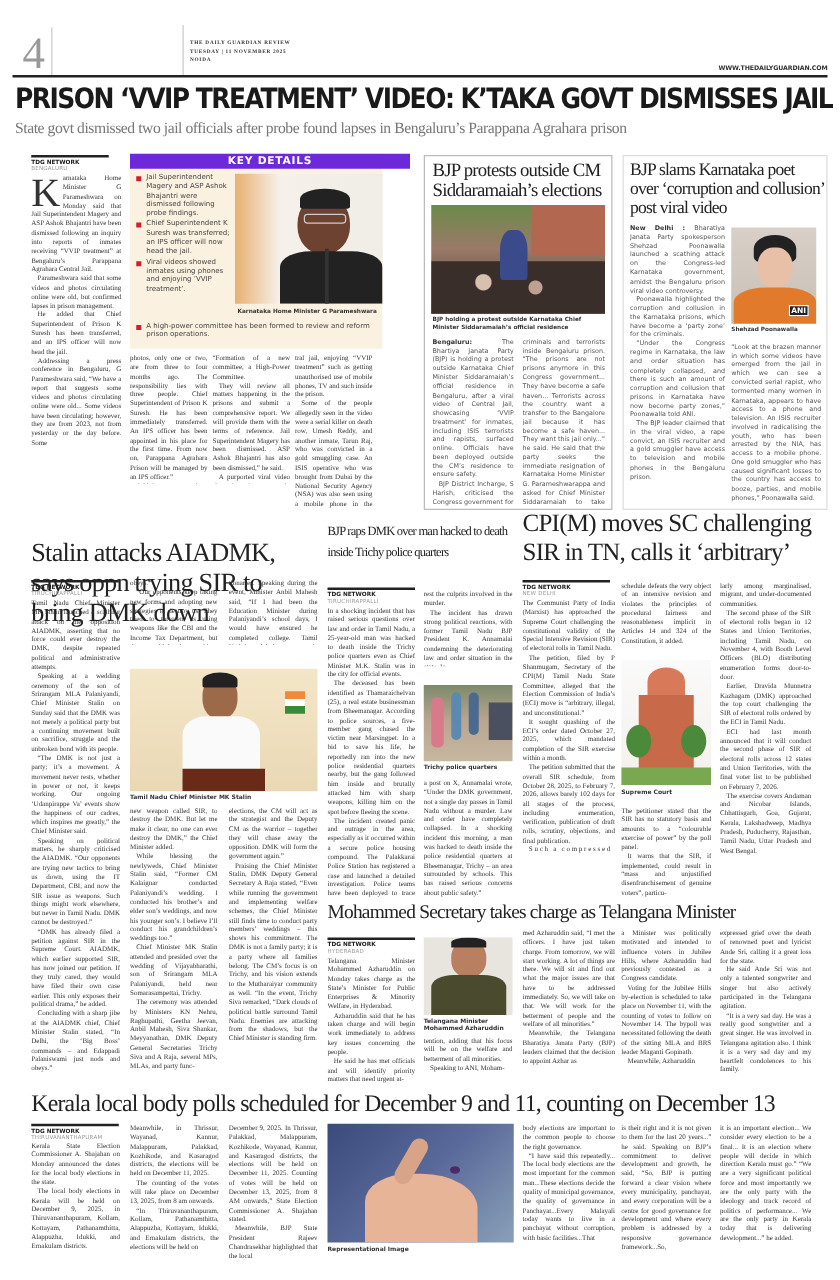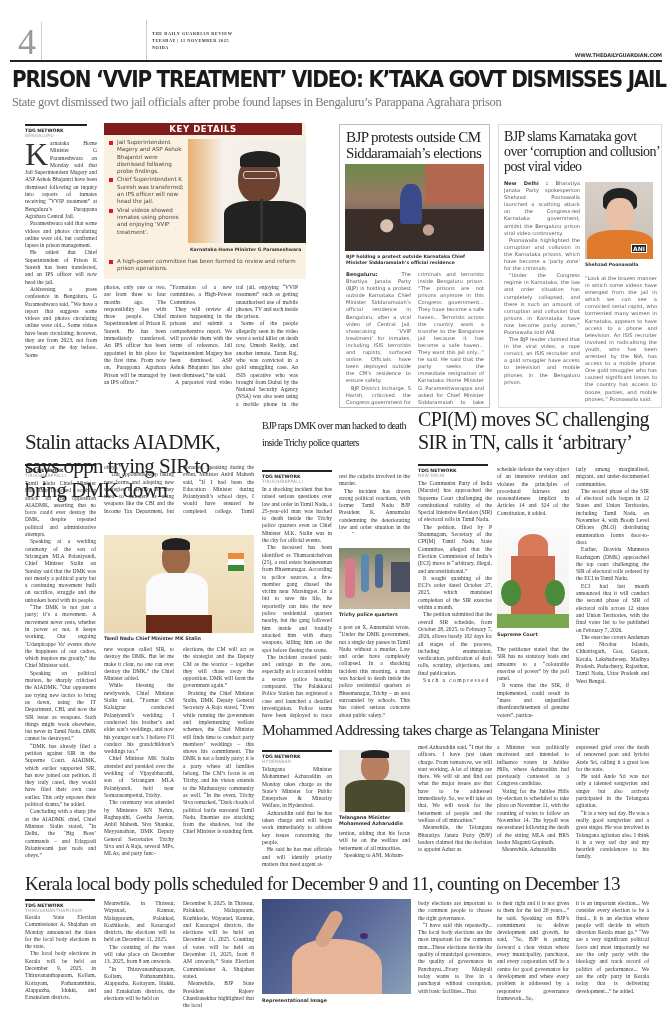--- a/index.html
+++ b/index.html
@@ -43,21 +43,21 @@
   <span class="p">BENGALURU</span>
 </div>
 <div class="col" style="left:25px;top:140px;width:72px;height:246px">
   <p><span class="dropcap">K</span><span>arnataka Home Minister G Parameshwara on Monday said that Jail Superintendent Magery and ASP Ashok Bhajantri have been dismissed following an inquiry into reports of inmates receiving “VVIP treatment” at Bengaluru’s Parappana Agrahara Central Jail.</span></p>
   <p>Parameshwara said that some videos and photos circulating online were old, but confirmed lapses in prison management.</p>
   <p>He added that Chief Superintendent of Prison K Suresh has been transferred, and an IPS officer will now head the jail.</p>
   <p>Addressing a press conference in Bengaluru, G Parameshwara said, “We have a report that suggests some videos and photos circulating online were old... Some videos have been circulating; however, they are from 2023, not from yesterday or the day before. Some</p>
 </div>
 
 <div class="abs" style="left:104px;top:123px;width:202px;height:156px;background:#fbf1e1">
-  <div class="abs sans" style="left:0;top:0;width:198px;height:12px;background:#7f1d1d;color:#fff;font-size:8.5px;font-weight:bold;text-align:center;line-height:12px;letter-spacing:.6px">KEY DETAILS</div>
+  <div class="abs sans" style="left:0;top:0;width:224px;height:12px;background:#6d28d9;color:#fff;font-size:8.5px;font-weight:bold;text-align:center;line-height:12px;letter-spacing:.6px">KEY DETAILS</div>
   <div class="abs sans" style="left:4px;top:16px;width:78px;font-size:5.6px;line-height:7.3px;color:#444">
     <div class="kd-li">Jail Superintendent Magery and ASP Ashok Bhajantri were dismissed following probe findings.</div>
     <div class="kd-li">Chief Superintendent K Suresh was transferred; an IPS officer will now head the jail.</div>
     <div class="kd-li">Viral videos showed inmates using phones and enjoying ‘VVIP treatment’.</div>
   </div>
   <div class="abs sans" style="left:4px;top:135px;width:196px;font-size:5.6px;line-height:7.3px;color:#444">
     <div class="kd-li">A high-power committee has been formed to review and reform prison operations.</div>
   </div>
   <div class="photo" style="left:84px;top:16px;width:118px;height:104px;background:linear-gradient(90deg,#e8b070 0%,#f5f1ea 30%,#f0ece6 100%)">
     <div class="abs" style="left:50px;top:16px;width:42px;height:48px;border-radius:50% 50% 45% 45%;background:#6e4230"></div>
@@ -94,21 +94,21 @@
   <div class="col sans" style="left:6px;top:146px;width:65px;height:135px;font-size:5.1px;line-height:7.1px;color:#555">
     <p><b style="color:#333">Bengaluru:</b> <span>The Bhartiya Janata Party (BJP) is holding a protest outside Karnataka Chief Minister Siddaramaiah’s official residence in Bengaluru, after a viral video of Central Jail, showcasing ‘VVIP treatment’ for inmates, including ISIS terrorists and rapists, surfaced online. Officials have been deployed outside the CM’s residence to ensure safety.</span></p>
     <p>BJP District Incharge, S Harish, criticised the Congress government for creating a safe haven for notorious</p>
   </div>
   <div class="col sans" style="left:78px;top:146px;width:66px;height:135px;font-size:5.1px;line-height:7.1px;color:#555">
     <p>criminals and terrorists inside Bengaluru prison. “The prisons are not prisons anymore in this Congress government... They have become a safe haven... Terrorists across the country want a transfer to the Bangalore jail because it has become a safe haven... They want this jail only...” he said. He said that the party seeks the immediate resignation of Karnataka Home Minister G. Parameshwarappa and asked for Chief Minister Siddaramaiah to take moral responsibility for the incident.</p>
   </div>
 </div>
 
 <div class="box" style="left:498px;top:124px;width:164px;height:284px;border-color:#ddd">
-  <div class="hl" style="left:5px;top:4px;width:155px;font-size:14px;line-height:15px">BJP slams Karnataka govt over ‘corruption and collusion’ post viral video</div>
+  <div class="hl" style="left:5px;top:4px;width:155px;font-size:14px;line-height:15px">BJP slams Karnataka poet over ‘corruption and collusion’ post viral video</div>
   <div class="col sans" style="left:5px;top:55px;width:76px;height:226px;font-size:5.1px;line-height:7.1px;color:#555">
     <p><b style="color:#333">New Delhi :</b> <span>Bharatiya Janata Party spokesperson Shehzad Poonawalla launched a scathing attack on the Congress-led Karnataka government, amidst the Bengaluru prison viral video controversy.</span></p>
     <p>Poonawalla highlighted the corruption and collusion in the Karnataka prisons, which have become a ‘party zone’ for the criminals.</p>
     <p>“Under the Congress regime in Karnataka, the law and order situation has completely collapsed, and there is such an amount of corruption and collusion that prisons in Karnataka have now become party zones,” Poonawalla told ANI.</p>
     <p>The BJP leader claimed that in the viral video, a rape convict, an ISIS recruiter and a gold smuggler have access to television and mobile phones in the Bengaluru prison.</p>
   </div>
   <div class="photo" style="left:86px;top:57px;width:68px;height:77px;background:linear-gradient(180deg,#d8d0c8 0%,#c8bfb4 100%)">
     <div class="abs" style="left:18px;top:6px;width:34px;height:22px;border-radius:50% 50% 20% 20%;background:#222"></div>
     <div class="abs" style="left:21px;top:16px;width:28px;height:32px;border-radius:45%;background:#e8c0a8"></div>
     <div class="abs" style="left:2px;top:48px;width:66px;height:29px;border-radius:40% 40% 0 0;background:#e27a2c"></div>
@@ -212,21 +212,21 @@
   <p>It warns that the SIR, if implemented, could result in “mass and unjustified disenfranchisement of genuine voters”, particu-</p>
 </div>
 <div class="col" style="left:576px;top:466px;width:73px;height:252px">
   <p>larly among marginalised, migrant, and under-documented communities.</p>
   <p>The second phase of the SIR of electoral rolls began in 12 States and Union Territories, including Tamil Nadu, on November 4, with Booth Level Officers (BLO) distributing enumeration forms door-to-door.</p>
   <p>Earlier, Dravida Munnetra Kazhagam (DMK) approached the top court challenging the SIR of electoral rolls ordered by the ECI in Tamil Nadu.</p>
   <p>ECI had last month announced that it will conduct the second phase of SIR of electoral rolls across 12 states and Union Territories, with the final voter list to be published on February 7, 2026.</p>
   <p>The exercise covers Andaman and Nicobar Islands, Chhattisgarh, Goa, Gujarat, Kerala, Lakshadweep, Madhya Pradesh, Puducherry, Rajasthan, Tamil Nadu, Uttar Pradesh and West Bengal.</p>
 </div>
 
-<div class="hl" style="left:262px;top:722px;width:400px;font-size:15.5px;white-space:nowrap">Mohammed Addressing takes charge as Telangana Minister</div>
+<div class="hl" style="left:262px;top:722px;width:400px;font-size:15.5px;white-space:nowrap">Mohammed Secretary takes charge as Telangana Minister</div>
 <div class="byline" style="left:262px;top:750px;width:70px">
   <span class="n">TDG NETWORK</span>
   <span class="p">HYDERABAD</span>
 </div>
 <div class="col" style="left:262px;top:766px;width:70px;height:104px">
   <p>Telangana Minister Mohammed Azharuddin on Monday takes charge as the State’s Minister for Public Enterprises &amp; Minority Welfare, in Hyderabad.</p>
   <p>Azharuddin said that he has taken charge and will begin work immediately to address key issues concerning the people.</p>
   <p>He said he has met officials and will identify priority matters that need urgent at-</p>
 </div>
 <div class="photo" style="left:339px;top:750px;width:71px;height:62px;background:#e8e4de">

